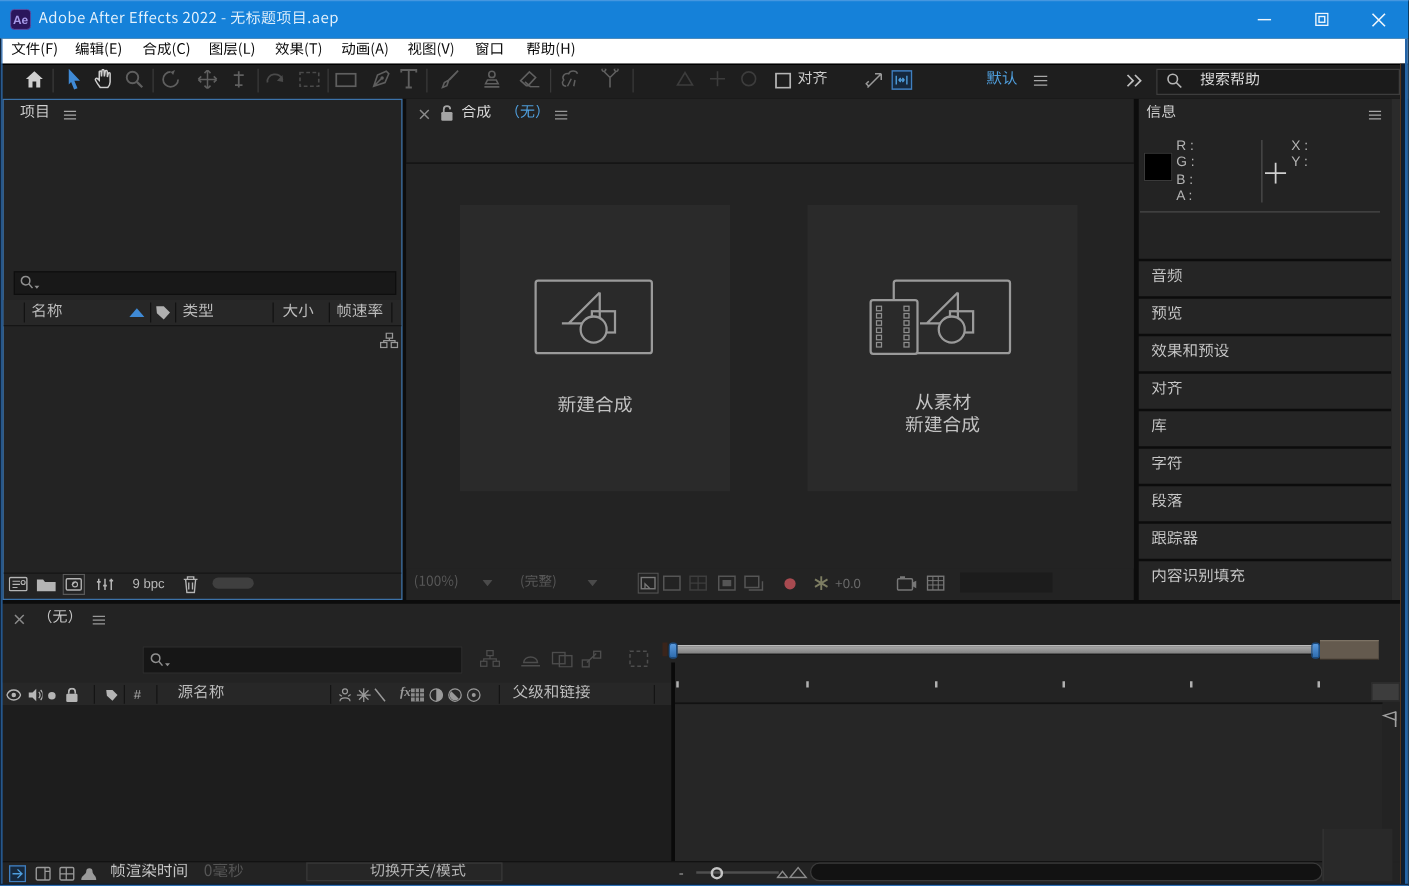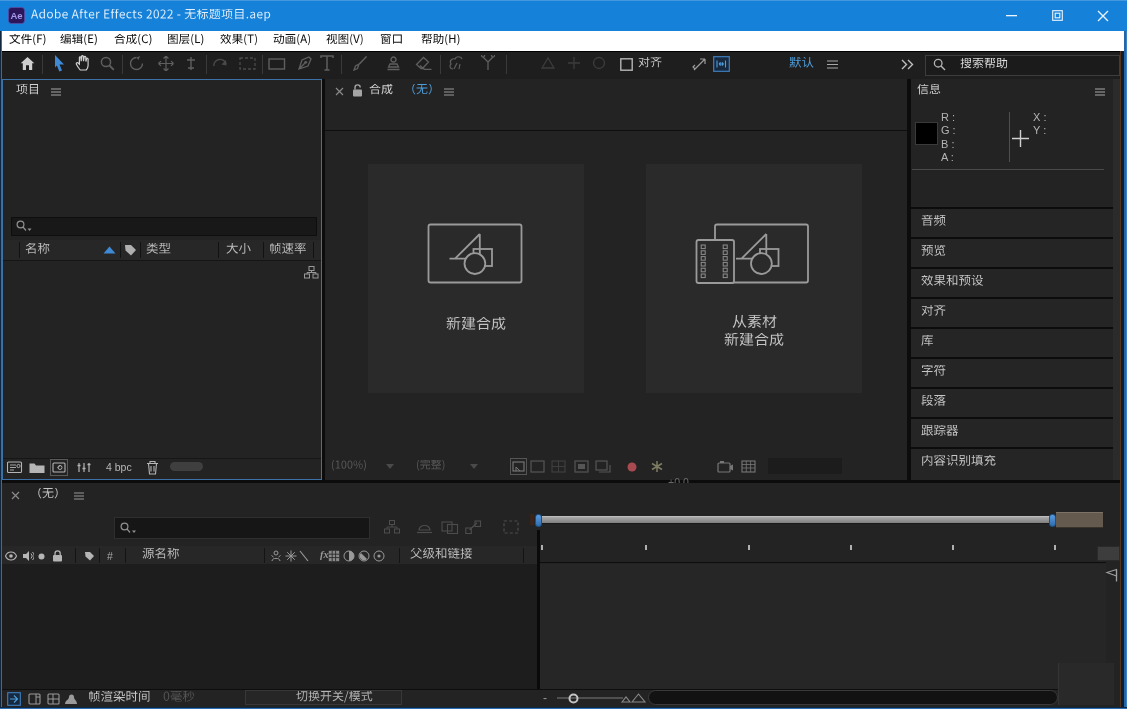--- a/index.html
+++ b/index.html
@@ -205,21 +205,21 @@
     </svg>
 <svg style="position:absolute;left:50px;top:459px;" width="18" height="17" viewBox="0 0 18 17">
       <rect x="0.5" y="0.5" width="17" height="16" fill="none" stroke="#5a5a5a" stroke-width="1"></rect>
       <rect x="3" y="4" width="12" height="9" rx="1" fill="none" stroke="#b5b5b5" stroke-width="1.1"></rect>
       <path d="M10.5,6 l-3,3 M12,8.5 a2,2 0 1 1 -4,0 a2,2 0 1 1 4,0" stroke="#b5b5b5" stroke-width="0.9" fill="none"></path>
     </svg>
 <svg style="position:absolute;left:77px;top:461px;" width="16" height="13" viewBox="0 0 16 13">
       <path d="M2,11 L2,2 M7,11 L7,2 M12,11 L12,2" stroke="#b5b5b5" stroke-width="1.2"></path>
       <path d="M0.5,4.5 h3 M5.5,7.5 h3 M10.5,3.5 h3" stroke="#b5b5b5" stroke-width="1.4"></path>
     </svg>
-<div style="position:absolute;left:106px;top:461px;font:10.5px 'Liberation Sans',sans-serif;color:#b8b8b8">4 bpc</div>
+<div style="position:absolute;left:106px;top:461px;font:10.5px 'Liberation Sans',sans-serif;color:#b8b8b8">9 bpc</div>
 <svg style="position:absolute;left:146px;top:460px;" width="13" height="15" viewBox="0 0 13 15">
       <path d="M1,3.5 h11 M4,3.5 v-2 h5 v2 M2.5,3.5 l1,10.5 h6 l1,-10.5 M5,6 v5.5 M8,6 v5.5" stroke="#b5b5b5" stroke-width="1.1" fill="none"></path>
     </svg>
 <div style="position:absolute;left:170px;top:462px;width:33px;height:9px;background:#3f3f3f;border-radius:5px"></div>
 <div style="position:absolute;left:325px;top:79px;width:582px;height:401px;background:#232323"></div>
 <svg style="position:absolute;left:335px;top:87px;" width="9" height="9" viewBox="0 0 9 9">
       <path d="M1,1 L8,8 M8,1 L1,8" stroke="#8a8a8a" stroke-width="1.2"></path>
     </svg>
 <svg style="position:absolute;left:352px;top:84px;" width="11" height="13" viewBox="0 0 11 13">
       <rect x="1" y="5.5" width="9" height="7" rx="1" fill="#a5a5a5"></rect>
@@ -309,21 +309,21 @@
 <svg style="position:absolute;left:595px;top:460px;" width="16" height="13" viewBox="0 0 16 13">
       <rect x="1" y="1" width="11" height="9" fill="none" stroke="#555" stroke-width="1.2"></rect>
       <path d="M4,12 h11 v-7" stroke="#555" stroke-width="1.2" fill="none"></path>
     </svg>
 <svg style="position:absolute;left:626px;top:461px;" width="12" height="12" viewBox="0 0 12 12">
       <circle cx="6" cy="6" r="4.5" fill="#a84a50"></circle>
     </svg>
 <svg style="position:absolute;left:650px;top:460px;" width="14" height="13" viewBox="0 0 14 13">
       <path d="M7,1 v11 M2,3.5 l10,6 M12,3.5 l-10,6" stroke="#7d7d62" stroke-width="1.5"></path>
     </svg>
-<div style="position:absolute;left:668px;top:476px;font:10.5px 'Liberation Sans',sans-serif;color:#6a6a6a">+0.0</div>
+<div style="position:absolute;left:668px;top:461px;font:10.5px 'Liberation Sans',sans-serif;color:#6a6a6a">+0.0</div>
 <svg style="position:absolute;left:717px;top:460px;" width="17" height="13" viewBox="0 0 17 13">
       <rect x="1" y="3" width="12" height="9" rx="1" fill="none" stroke="#777" stroke-width="1.2"></rect>
       <path d="M13,6 L16,4.5 V10.5 L13,9 Z" fill="#777"></path>
       <rect x="3" y="1" width="4" height="2" fill="#777"></rect>
     </svg>
 <svg style="position:absolute;left:741px;top:460px;" width="15" height="13" viewBox="0 0 15 13">
       <rect x="1" y="1" width="13" height="11" fill="none" stroke="#777" stroke-width="1.1"></rect>
       <path d="M1,4.5 h13 M1,8 h13 M5.3,1 v11 M9.6,1 v11" stroke="#777" stroke-width="0.8"></path>
     </svg>
 <div style="position:absolute;left:768px;top:458px;width:74px;height:16px;background:#1c1c1c"></div>

